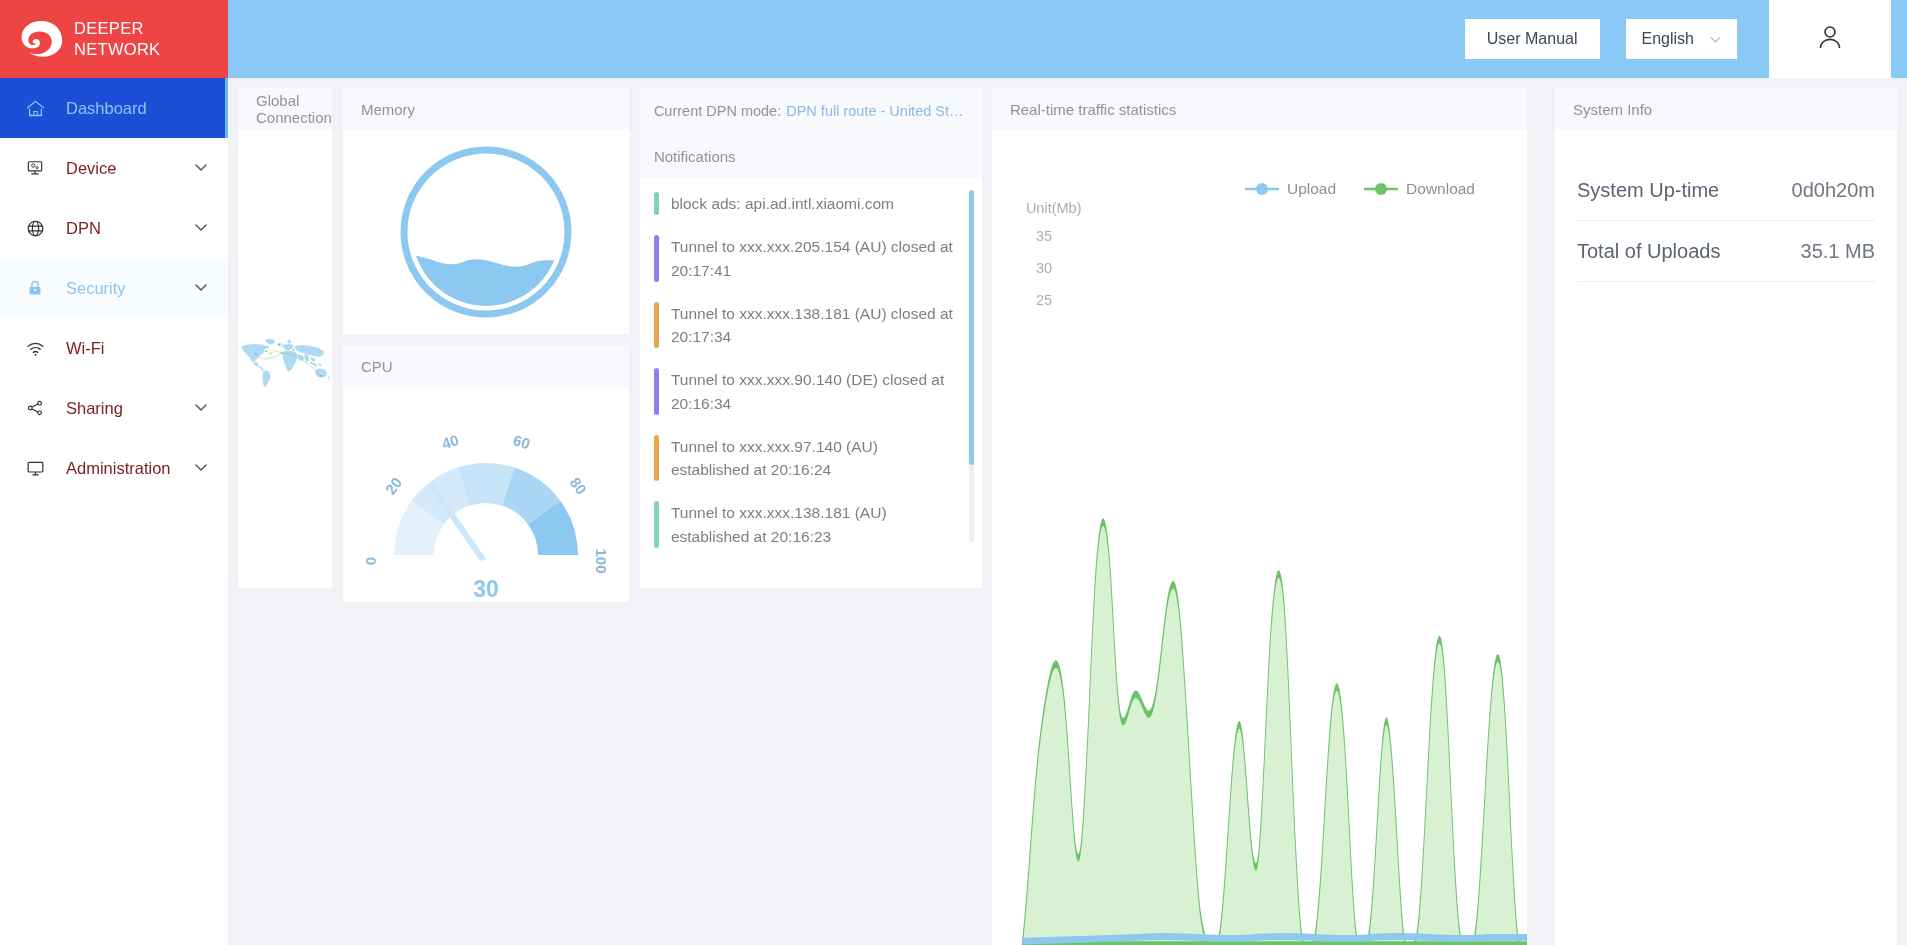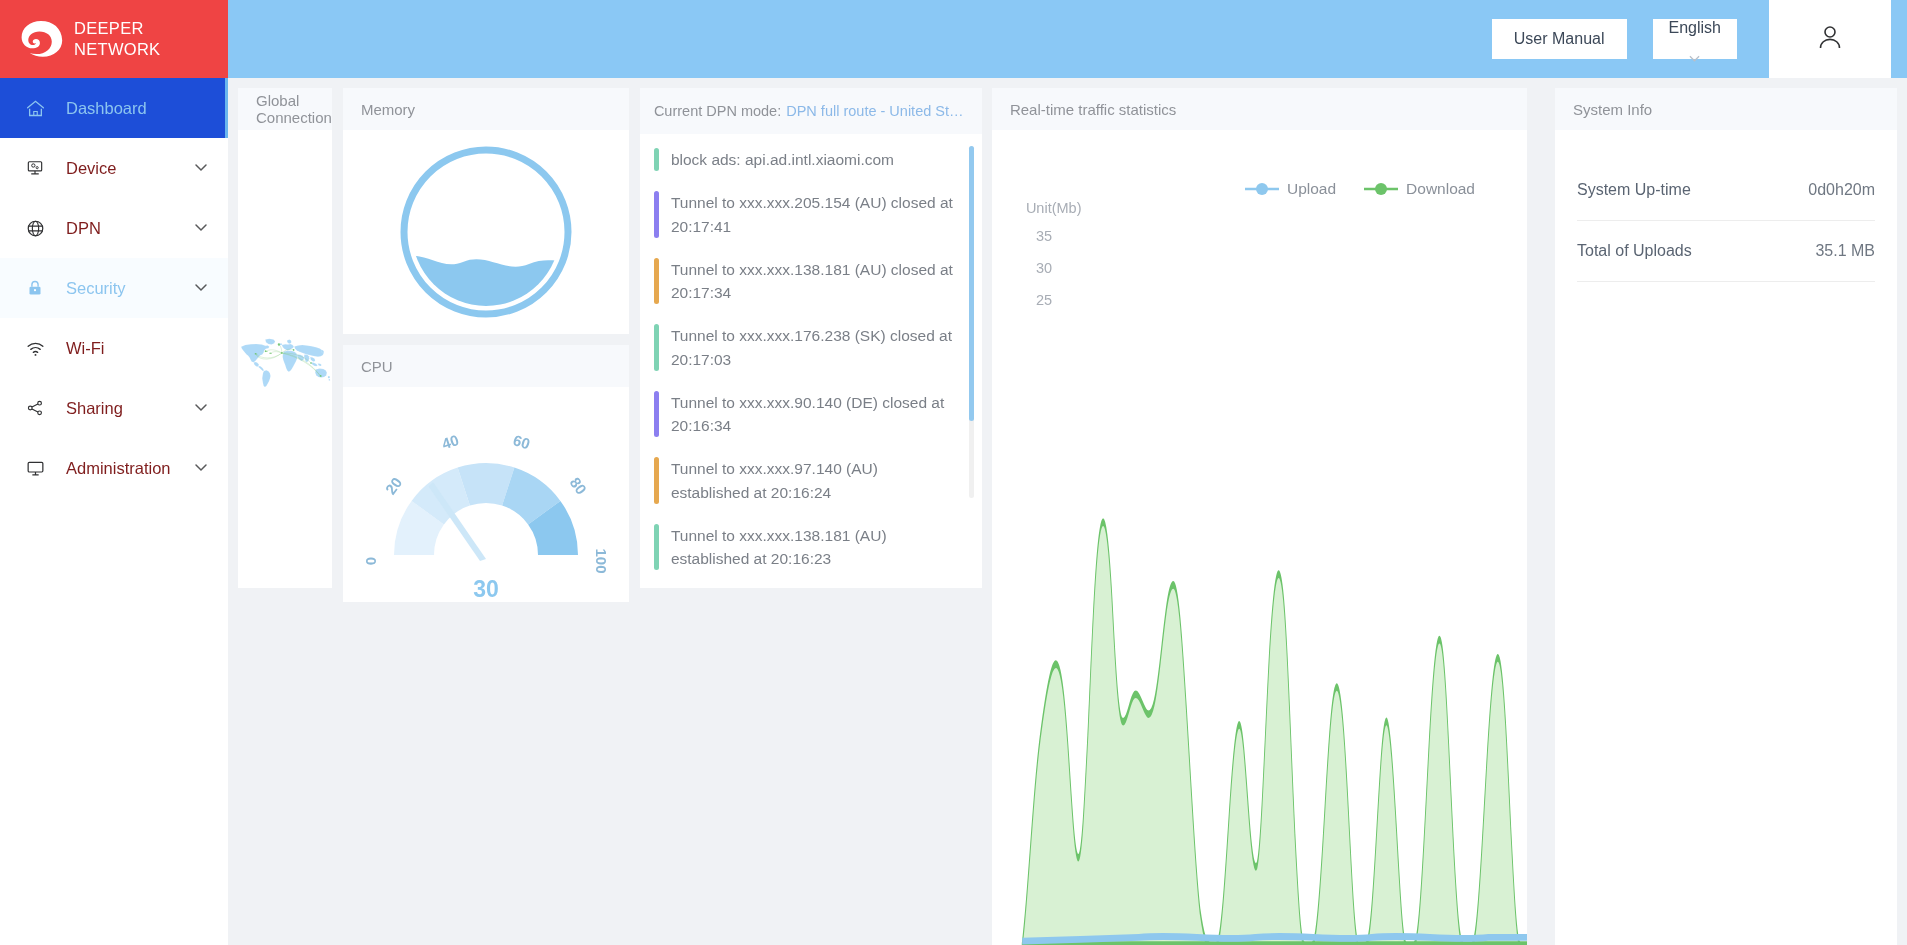--- a/index.html
+++ b/index.html
@@ -24,21 +24,21 @@
     justify-content: flex-end; padding-right: 16px;
   }
   .btn-white {
     background: #fff; border: none; height: 40px; padding: 0 22px;
     font-size: 16px; color: #3c4858; font-family: inherit; cursor: pointer;
     display: flex; align-items: center; justify-content: center;
   }
   .lang-select {
     background: #fff; height: 40px; padding: 0 16px; margin-left: 26px;
     font-size: 16px; color: #3c4858; cursor: pointer;
-    display: flex; align-items: center; gap: 16px; flex-direction: column;
+    display: flex; align-items: center; gap: 16px;
   }
   .chev { width: 11px; height: 11px; display: inline-block; }
   .chev svg { display: block; }
   .user-zone {
     width: 122px; background: #fff; height: 78px; display: flex;
     align-items: center; justify-content: center; cursor: pointer;
     margin-left: 32px;
   }
 
   
@@ -92,21 +92,21 @@
   .notif-item { display: flex; gap: 12px; margin-bottom: 20px; align-items: stretch; }
   .notif-bar { width: 5px; border-radius: 3px; flex: 0 0 5px; }
   .notif-txt { font-size: 15.5px; line-height: 1.5; color: #7a7f87; }
   .notif-scroll { position: absolute; right: 8px; top: 12px; width: 5px; height: 352px; background: #f0f0f0; border-radius: 3px; }
   .notif-thumb { position: absolute; right: 8px; top: 12px; width: 5px; height: 275px; background: #93c9ef; border-radius: 3px; }
 
   
   .sys-body { padding: 30px 22px 0 22px; }
   .sys-row {
     display: flex; justify-content: space-between; align-items: center;
-    height: 61px; border-bottom: 1px solid #ededed; font-size: 16px; color: #5a6472;
+    height: 61px; border-bottom: 1px solid #ededed; font-size: 20px; color: #5a6472;
   }
   .sys-row .v { color: #6f7782; }
 
   
   .traffic-card { flex: 1; min-width: 0; }
   .traffic-body { position: relative; }
   .legend { position: absolute; right: 52px; top: 50px; display: flex; gap: 28px; align-items: center; }
   .legend-item { display: flex; align-items: center; gap: 8px; font-size: 15.5px; color: #8a9099; }
   .unit-lbl { position: absolute; left: 34px; top: 70px; font-size: 14.5px; color: #a8adb5; }
   .axis-lbl { position: absolute; font-size: 14.5px; color: #a8adb5; }
@@ -384,36 +384,33 @@
             </div>
           </section>
         </div>
 
         <div class="far-col" style="height:500px">
           <section class="card notif-card" style="height:100%;flex:1">
             <div class="dpn-line">
               <span>Current DPN mode:</span>
               <span class="dpn-val">DPN full route - United States of ...</span>
             </div>
+            <div class="notif-head">Notifications</div>
             <div class="notif-list">
               <div class="notif-item">
                 <span class="notif-bar" style="background:#7fd3b4"></span>
                 <span class="notif-txt">block ads: api.ad.intl.xiaomi.com</span>
               </div>
               <div class="notif-item">
                 <span class="notif-bar" style="background:#8c7ff0"></span>
                 <span class="notif-txt">Tunnel to xxx.xxx.205.154 (AU) closed at 20:17:41</span>
               </div>
               <div class="notif-item">
                 <span class="notif-bar" style="background:#e6a84f"></span>
                 <span class="notif-txt">Tunnel to xxx.xxx.138.181 (AU) closed at 20:17:34</span>
-              </div>
-              <div class="notif-item">
-                <span class="notif-bar" style="background:#7fd3b4"></span>
-                <span class="notif-txt">Tunnel to xxx.xxx.176.238 (SK) closed at 20:17:03</span>
               </div>
               <div class="notif-item">
                 <span class="notif-bar" style="background:#8c7ff0"></span>
                 <span class="notif-txt">Tunnel to xxx.xxx.90.140 (DE) closed at 20:16:34</span>
               </div>
               <div class="notif-item">
                 <span class="notif-bar" style="background:#e6a84f"></span>
                 <span class="notif-txt">Tunnel to xxx.xxx.97.140 (AU) established at 20:16:24</span>
               </div>
               <div class="notif-item">

